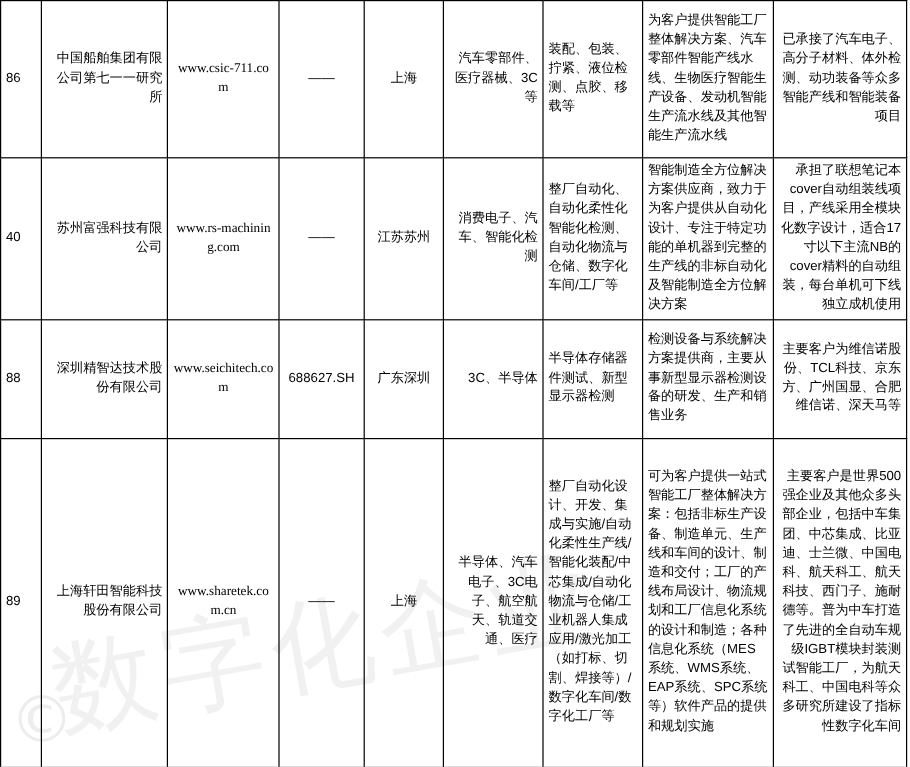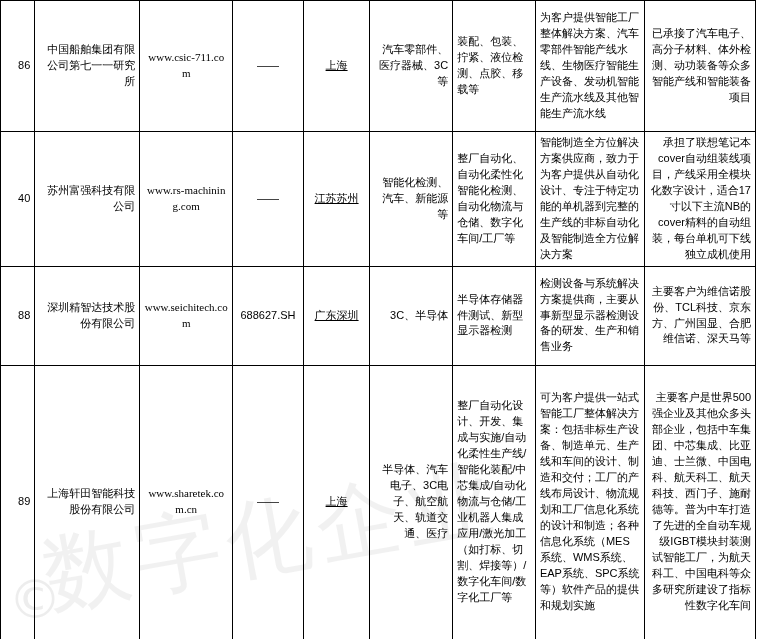--- a/index.html
+++ b/index.html
@@ -32,41 +32,40 @@
     border: 1px solid #000000;
     vertical-align: middle;
     padding: 3px 4px;
     font-size: 11px;
     line-height: 1.45;
     word-wrap: break-word;
     overflow-wrap: break-word;
     background: transparent;
   }
   td.c-idx {
-    text-align: right;
+    text-align: left;
     font-size: 12px;
   }
   td.c-name {
     text-align: right;
     font-size: 12px;
   }
   td.c-web {
     text-align: center;
     font-size: 11px;
     word-break: break-all;
     font-family: Liberation Serif, serif;
   }
   td.c-code {
     text-align: center;
     font-size: 11px;
   }
   td.c-region {
     text-align: center;
     font-size: 12px;
-    text-decoration: underline;
   }
   td.c-field {
     text-align: right;
     font-size: 11px;
   }
   td.c-prod {
     text-align: left;
     font-size: 11px;
   }
   td.c-desc {
@@ -144,21 +143,21 @@
         <td class="c-prod">装配、包装、拧紧、液位检测、点胶、移载等</td>
         <td class="c-desc">为客户提供智能工厂整体解决方案、汽车零部件智能产线水线、生物医疗智能生产设备、发动机智能生产流水线及其他智能生产流水线</td>
         <td class="c-case">已承接了汽车电子、高分子材料、体外检测、动功装备等众多智能产线和智能装备项目</td>
       </tr>
       <tr style="height:133px">
         <td class="c-idx">40</td>
         <td class="c-name">苏州富强科技有限公司</td>
         <td class="c-web">www.rs-machining.com</td>
         <td class="c-code dash">——</td>
         <td class="c-region">江苏苏州</td>
-        <td class="c-field">智能化检测、汽车、新能源等</td>
+        <td class="c-field">消费电子、汽车、智能化检测</td>
         <td class="c-prod">整厂自动化、自动化柔性化智能化检测、自动化物流与仓储、数字化车间/工厂等</td>
         <td class="c-desc">智能制造全方位解决方案供应商，致力于为客户提供从自动化设计、专注于特定功能的单机器到完整的生产线的非标自动化及智能制造全方位解决方案</td>
         <td class="c-case">承担了联想笔记本cover自动组装线项目，产线采用全模块化数字设计，适合17寸以下主流NB的cover精料的自动组装，每台单机可下线独立成机使用</td>
       </tr>
       <tr style="height:99px">
         <td class="c-idx">88</td>
         <td class="c-name">深圳精智达技术股份有限公司</td>
         <td class="c-web">www.seichitech.com</td>
         <td class="c-code">688627.SH</td>
         <td class="c-region">广东深圳</td>

